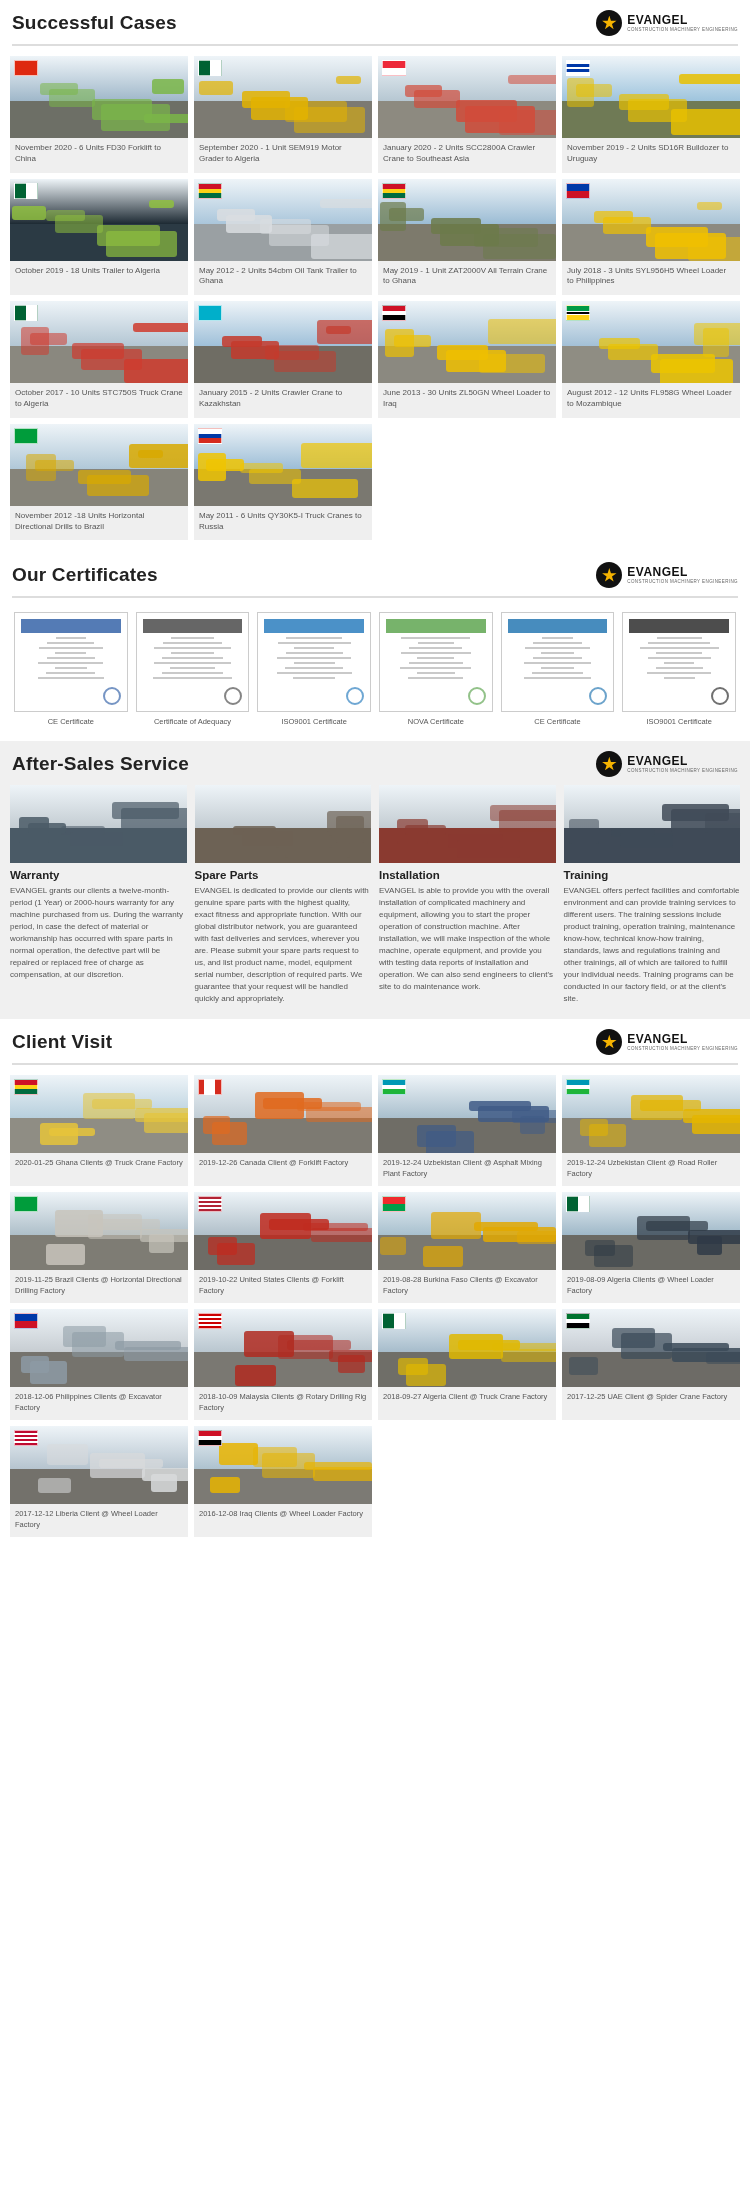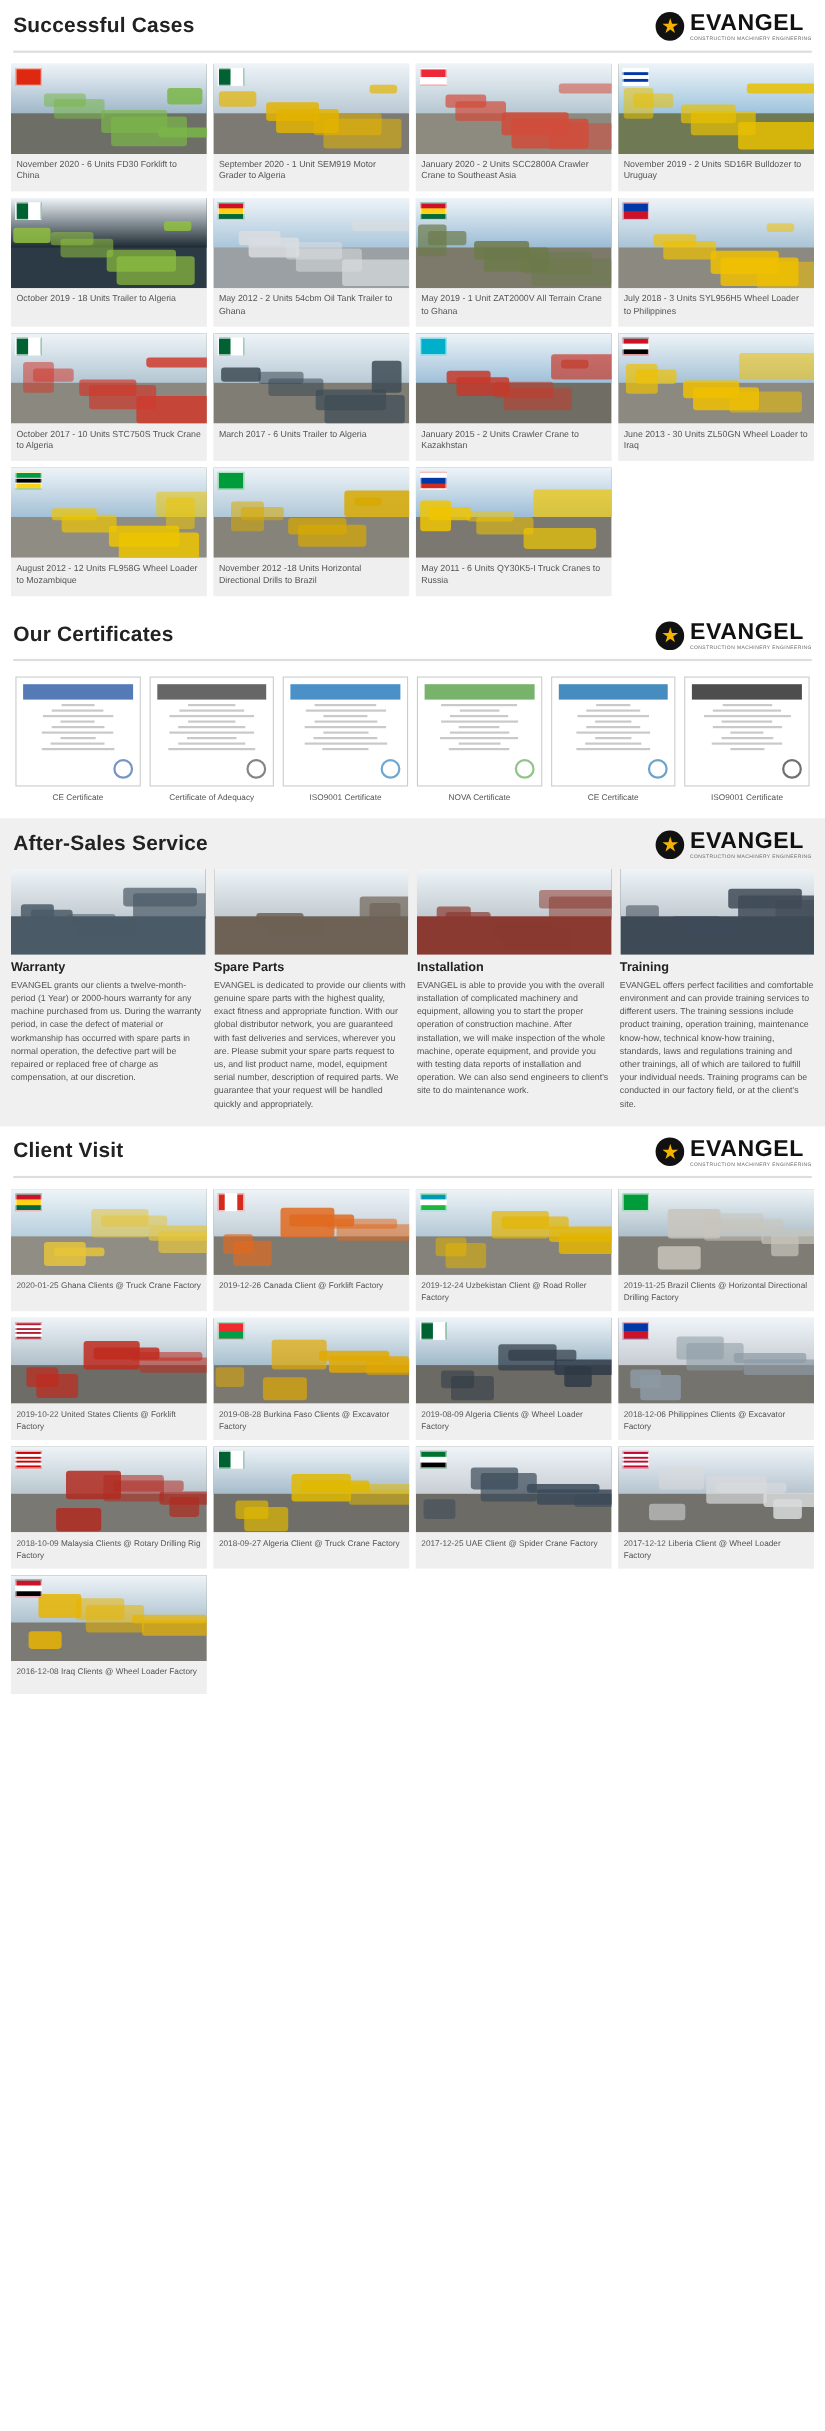--- a/index.html
+++ b/index.html
@@ -44,21 +44,21 @@
     display: flex; align-items: center; justify-content: center;
   }
   .logo-mark::before {
     content: "";
     width: 15px; height: 15px;
     background: #f5b301;
     clip-path: polygon(50% 0%, 61% 35%, 98% 35%, 68% 57%, 79% 91%, 50% 70%, 21% 91%, 32% 57%, 2% 35%, 39% 35%);
   }
   .logo-text { line-height: 1; }
   .logo-name {
-    font-size: 21px; font-weight: bold; color: #111; letter-spacing: .5px;
+    font-size: 12px; font-weight: bold; color: #111; letter-spacing: .5px;
   }
   .logo-sub {
     font-size: 4.5px; color: #666; letter-spacing: .4px; margin-top: 2px;
   }
 
   
   .cases {
     display: grid;
     grid-template-columns: repeat(4, 1fr);
     gap: 6px;
@@ -295,35 +295,20 @@
             <div class="blob" style="width:16%;height:34%;left:6%;top:32%;background:#cf3b2d;opacity:0.55"></div>
             <div class="blob" style="width:29%;height:19%;left:35%;top:51%;background:#cf3b2d;opacity:0.7000000000000001"></div>
             <div class="blob" style="width:42%;height:30%;left:64%;top:70%;background:#cf3b2d;opacity:0.8500000000000001"></div>
             <div class="blob" style="width:21%;height:15%;left:11%;top:39%;background:#cf3b2d;opacity:0.55"></div>
             <div class="blob" style="width:34%;height:26%;left:40%;top:58%;background:#cf3b2d;opacity:0.7000000000000001"></div>
             <div class="blob" style="width:47%;height:11%;left:69%;top:27%;background:#cf3b2d;opacity:0.8500000000000001"></div>
           </div>
           <div class="flag" style="background:linear-gradient(90deg,#006233 50%,#fff 50%);"></div>
         </div>
         <div class="case-cap">October 2017 - 10 Units STC750S Truck Crane to Algeria</div>
-      </div>
-      <div class="case">
-        <div class="case-photo">
-          <div class="ph" style="background:#7f7d74">
-            <div class="sky" style="background:linear-gradient(#eef4f8,#b9cad6)"></div>
-            <div class="blob" style="width:23%;height:13%;left:23%;top:43%;background:#3d4b55;opacity:0.55"></div>
-            <div class="blob" style="width:36%;height:24%;left:52%;top:62%;background:#3d4b55;opacity:0.7000000000000001"></div>
-            <div class="blob" style="width:15%;height:35%;left:81%;top:31%;background:#3d4b55;opacity:0.8500000000000001"></div>
-            <div class="blob" style="width:28%;height:20%;left:28%;top:50%;background:#3d4b55;opacity:0.55"></div>
-            <div class="blob" style="width:41%;height:31%;left:57%;top:69%;background:#3d4b55;opacity:0.7000000000000001"></div>
-            <div class="blob" style="width:20%;height:16%;left:4%;top:38%;background:#3d4b55;opacity:0.8500000000000001"></div>
-          </div>
-          <div class="flag" style="background:linear-gradient(90deg,#006233 50%,#fff 50%);"></div>
-        </div>
-        <div class="case-cap">March 2017 - 6 Units Trailer to Algeria</div>
       </div>
       <div class="case">
         <div class="case-photo">
           <div class="ph" style="background:#6f6d64">
             <div class="sky" style="background:linear-gradient(#eef4f8,#9fc0d9)"></div>
             <div class="blob" style="width:30%;height:18%;left:40%;top:54%;background:#c43a2c;opacity:0.55"></div>
             <div class="blob" style="width:43%;height:29%;left:69%;top:23%;background:#c43a2c;opacity:0.7000000000000001"></div>
             <div class="blob" style="width:22%;height:14%;left:16%;top:42%;background:#c43a2c;opacity:0.8500000000000001"></div>
             <div class="blob" style="width:35%;height:25%;left:45%;top:61%;background:#c43a2c;opacity:0.55"></div>
             <div class="blob" style="width:14%;height:10%;left:74%;top:30%;background:#c43a2c;opacity:0.7000000000000001"></div>
@@ -631,20 +616,35 @@
             <div class="blob" style="width:41%;height:19%;left:63%;top:41%;background:#e06a1f;opacity:0.55"></div>
             <div class="blob" style="width:20%;height:30%;left:10%;top:60%;background:#e06a1f;opacity:0.7000000000000001"></div>
             <div class="blob" style="width:33%;height:15%;left:39%;top:29%;background:#e06a1f;opacity:0.8500000000000001"></div>
           </div>
           <div class="flag" style="background:linear-gradient(90deg,#d52b1e 25%,#fff 25% 75%,#d52b1e 75%);"></div>
         </div>
         <div class="client-cap">2019-12-26 Canada Client @ Forklift Factory</div>
       </div>
       <div class="client">
         <div class="client-photo">
+          <div class="ph" style="background:#6f6d66">
+            <div class="sky" style="background:linear-gradient(#eef4f8,#a9bfcd)"></div>
+            <div class="blob" style="width:43%;height:17%;left:75%;top:45%;background:#3f5b86;opacity:0.55"></div>
+            <div class="blob" style="width:22%;height:28%;left:22%;top:64%;background:#3f5b86;opacity:0.7000000000000001"></div>
+            <div class="blob" style="width:35%;height:13%;left:51%;top:33%;background:#3f5b86;opacity:0.8500000000000001"></div>
+            <div class="blob" style="width:14%;height:24%;left:80%;top:52%;background:#3f5b86;opacity:0.55"></div>
+            <div class="blob" style="width:27%;height:35%;left:27%;top:71%;background:#3f5b86;opacity:0.7000000000000001"></div>
+            <div class="blob" style="width:40%;height:20%;left:56%;top:40%;background:#3f5b86;opacity:0.8500000000000001"></div>
+          </div>
+          <div class="flag" style="background:linear-gradient(#0099b5 33%,#fff 33%,#fff 66%,#1eb53a 66%);"></div>
+        </div>
+        <div class="client-cap">2019-12-24 Uzbekistan Client @ Asphalt Mixing Plant Factory</div>
+      </div>
+      <div class="client">
+        <div class="client-photo">
           <div class="ph" style="background:#84827a">
             <div class="sky" style="background:linear-gradient(#eef4f8,#b4c8d5)"></div>
             <div class="blob" style="width:16%;height:22%;left:10%;top:56%;background:#e4b500;opacity:0.55"></div>
             <div class="blob" style="width:29%;height:33%;left:39%;top:25%;background:#e4b500;opacity:0.7000000000000001"></div>
             <div class="blob" style="width:42%;height:18%;left:68%;top:44%;background:#e4b500;opacity:0.8500000000000001"></div>
             <div class="blob" style="width:21%;height:29%;left:15%;top:63%;background:#e4b500;opacity:0.55"></div>
             <div class="blob" style="width:34%;height:14%;left:44%;top:32%;background:#e4b500;opacity:0.7000000000000001"></div>
             <div class="blob" style="width:47%;height:25%;left:73%;top:51%;background:#e4b500;opacity:0.8500000000000001"></div>
           </div>
           <div class="flag" style="background:linear-gradient(#0099b5 33%,#fff 33%,#fff 66%,#1eb53a 66%);"></div>

